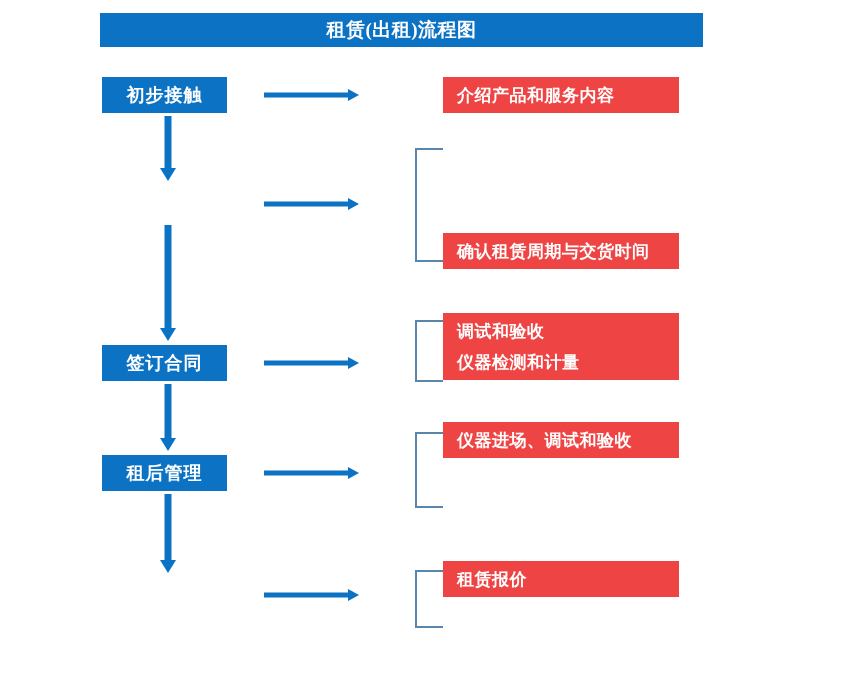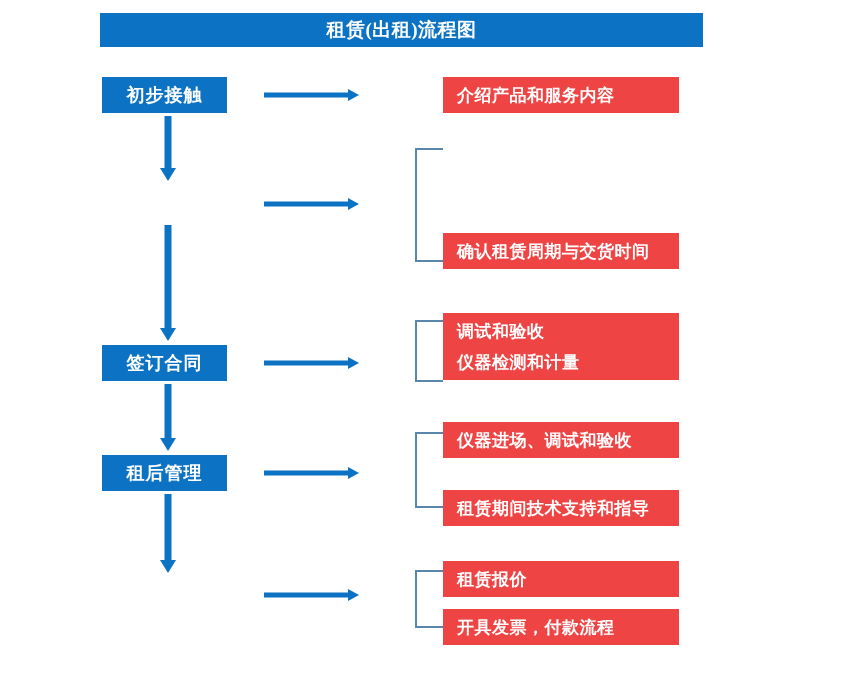--- a/index.html
+++ b/index.html
@@ -182,17 +182,15 @@
     <div class="vline"></div>
     <div class="tick top"></div>
     <div class="tick bot"></div>
   </div>
 
   <div class="detail-box" style="top:77px">介绍产品和服务内容</div>
   <div class="detail-box" style="top:233px">确认租赁周期与交货时间</div>
   <div class="detail-box" style="top:313px">调试和验收</div>
   <div class="detail-box" style="top:344px">仪器检测和计量</div>
   <div class="detail-box" style="top:422px">仪器进场、调试和验收</div>
-  <div class="detail-box" style="top:490px">租赁期间技术支持和指导</div>
   <div class="detail-box" style="top:561px">租赁报价</div>
-  <div class="detail-box" style="top:609px">开具发票，付款流程</div>
 
 </div>
 
 </body></html>

